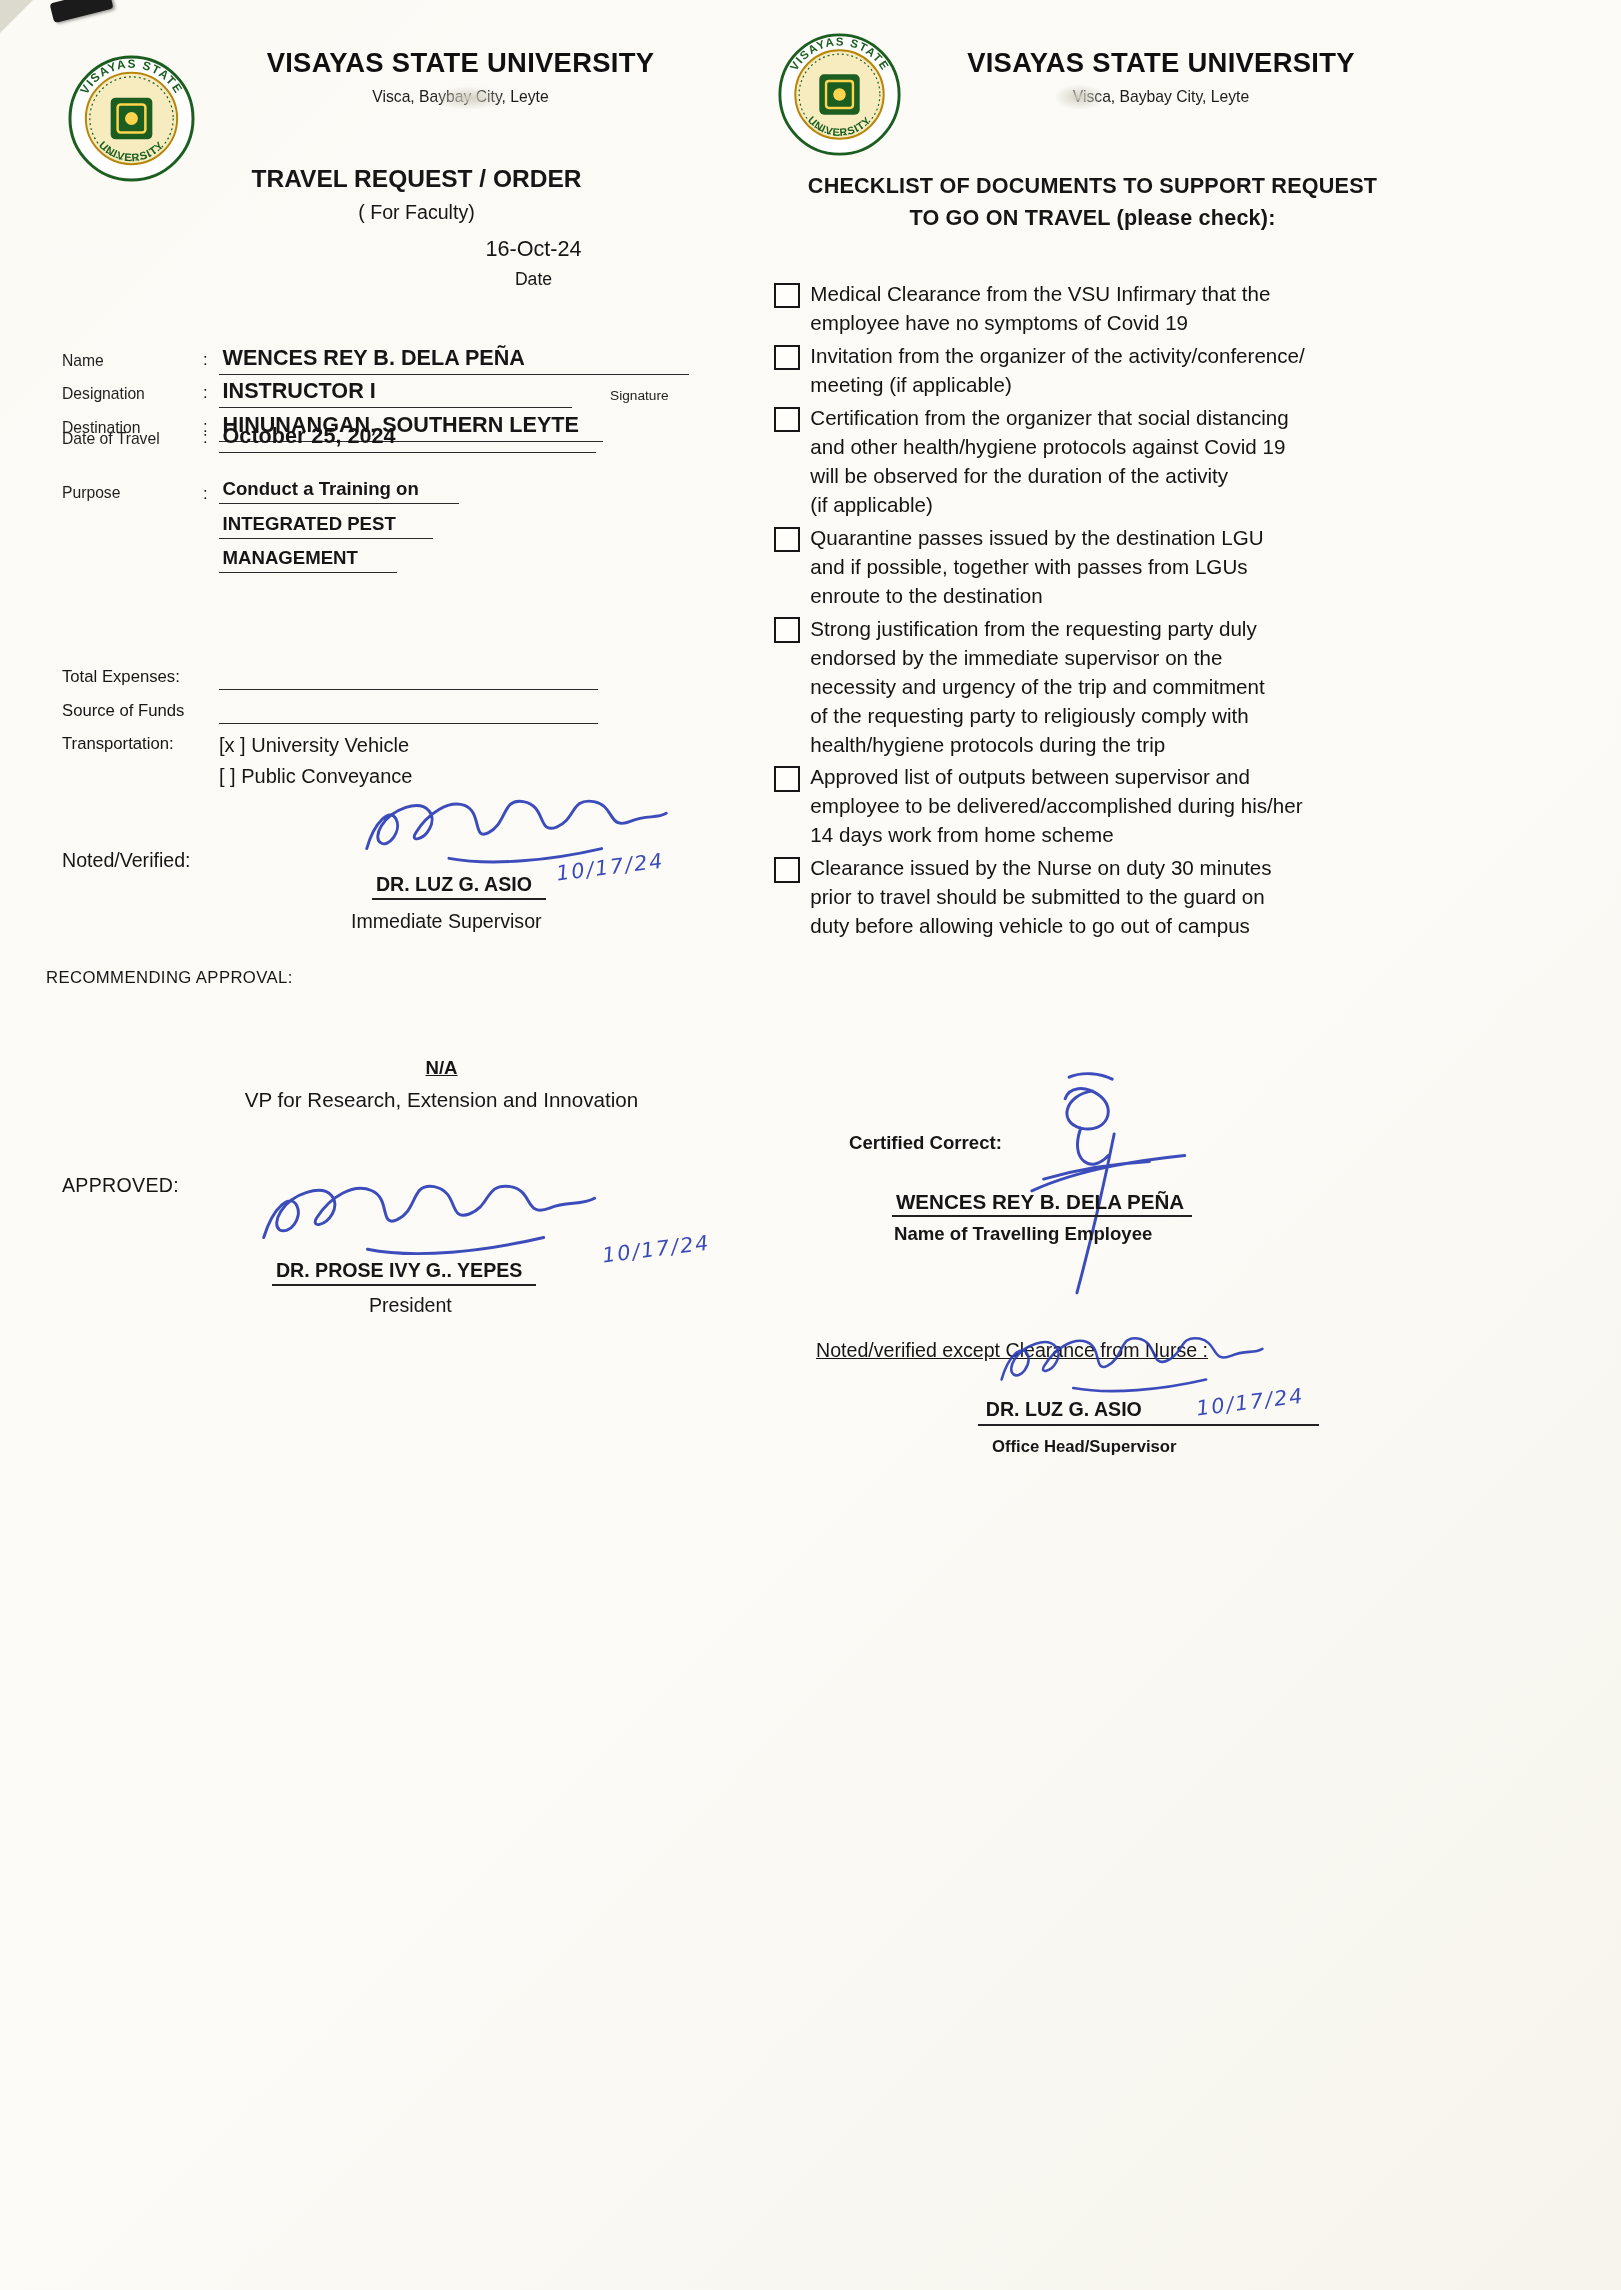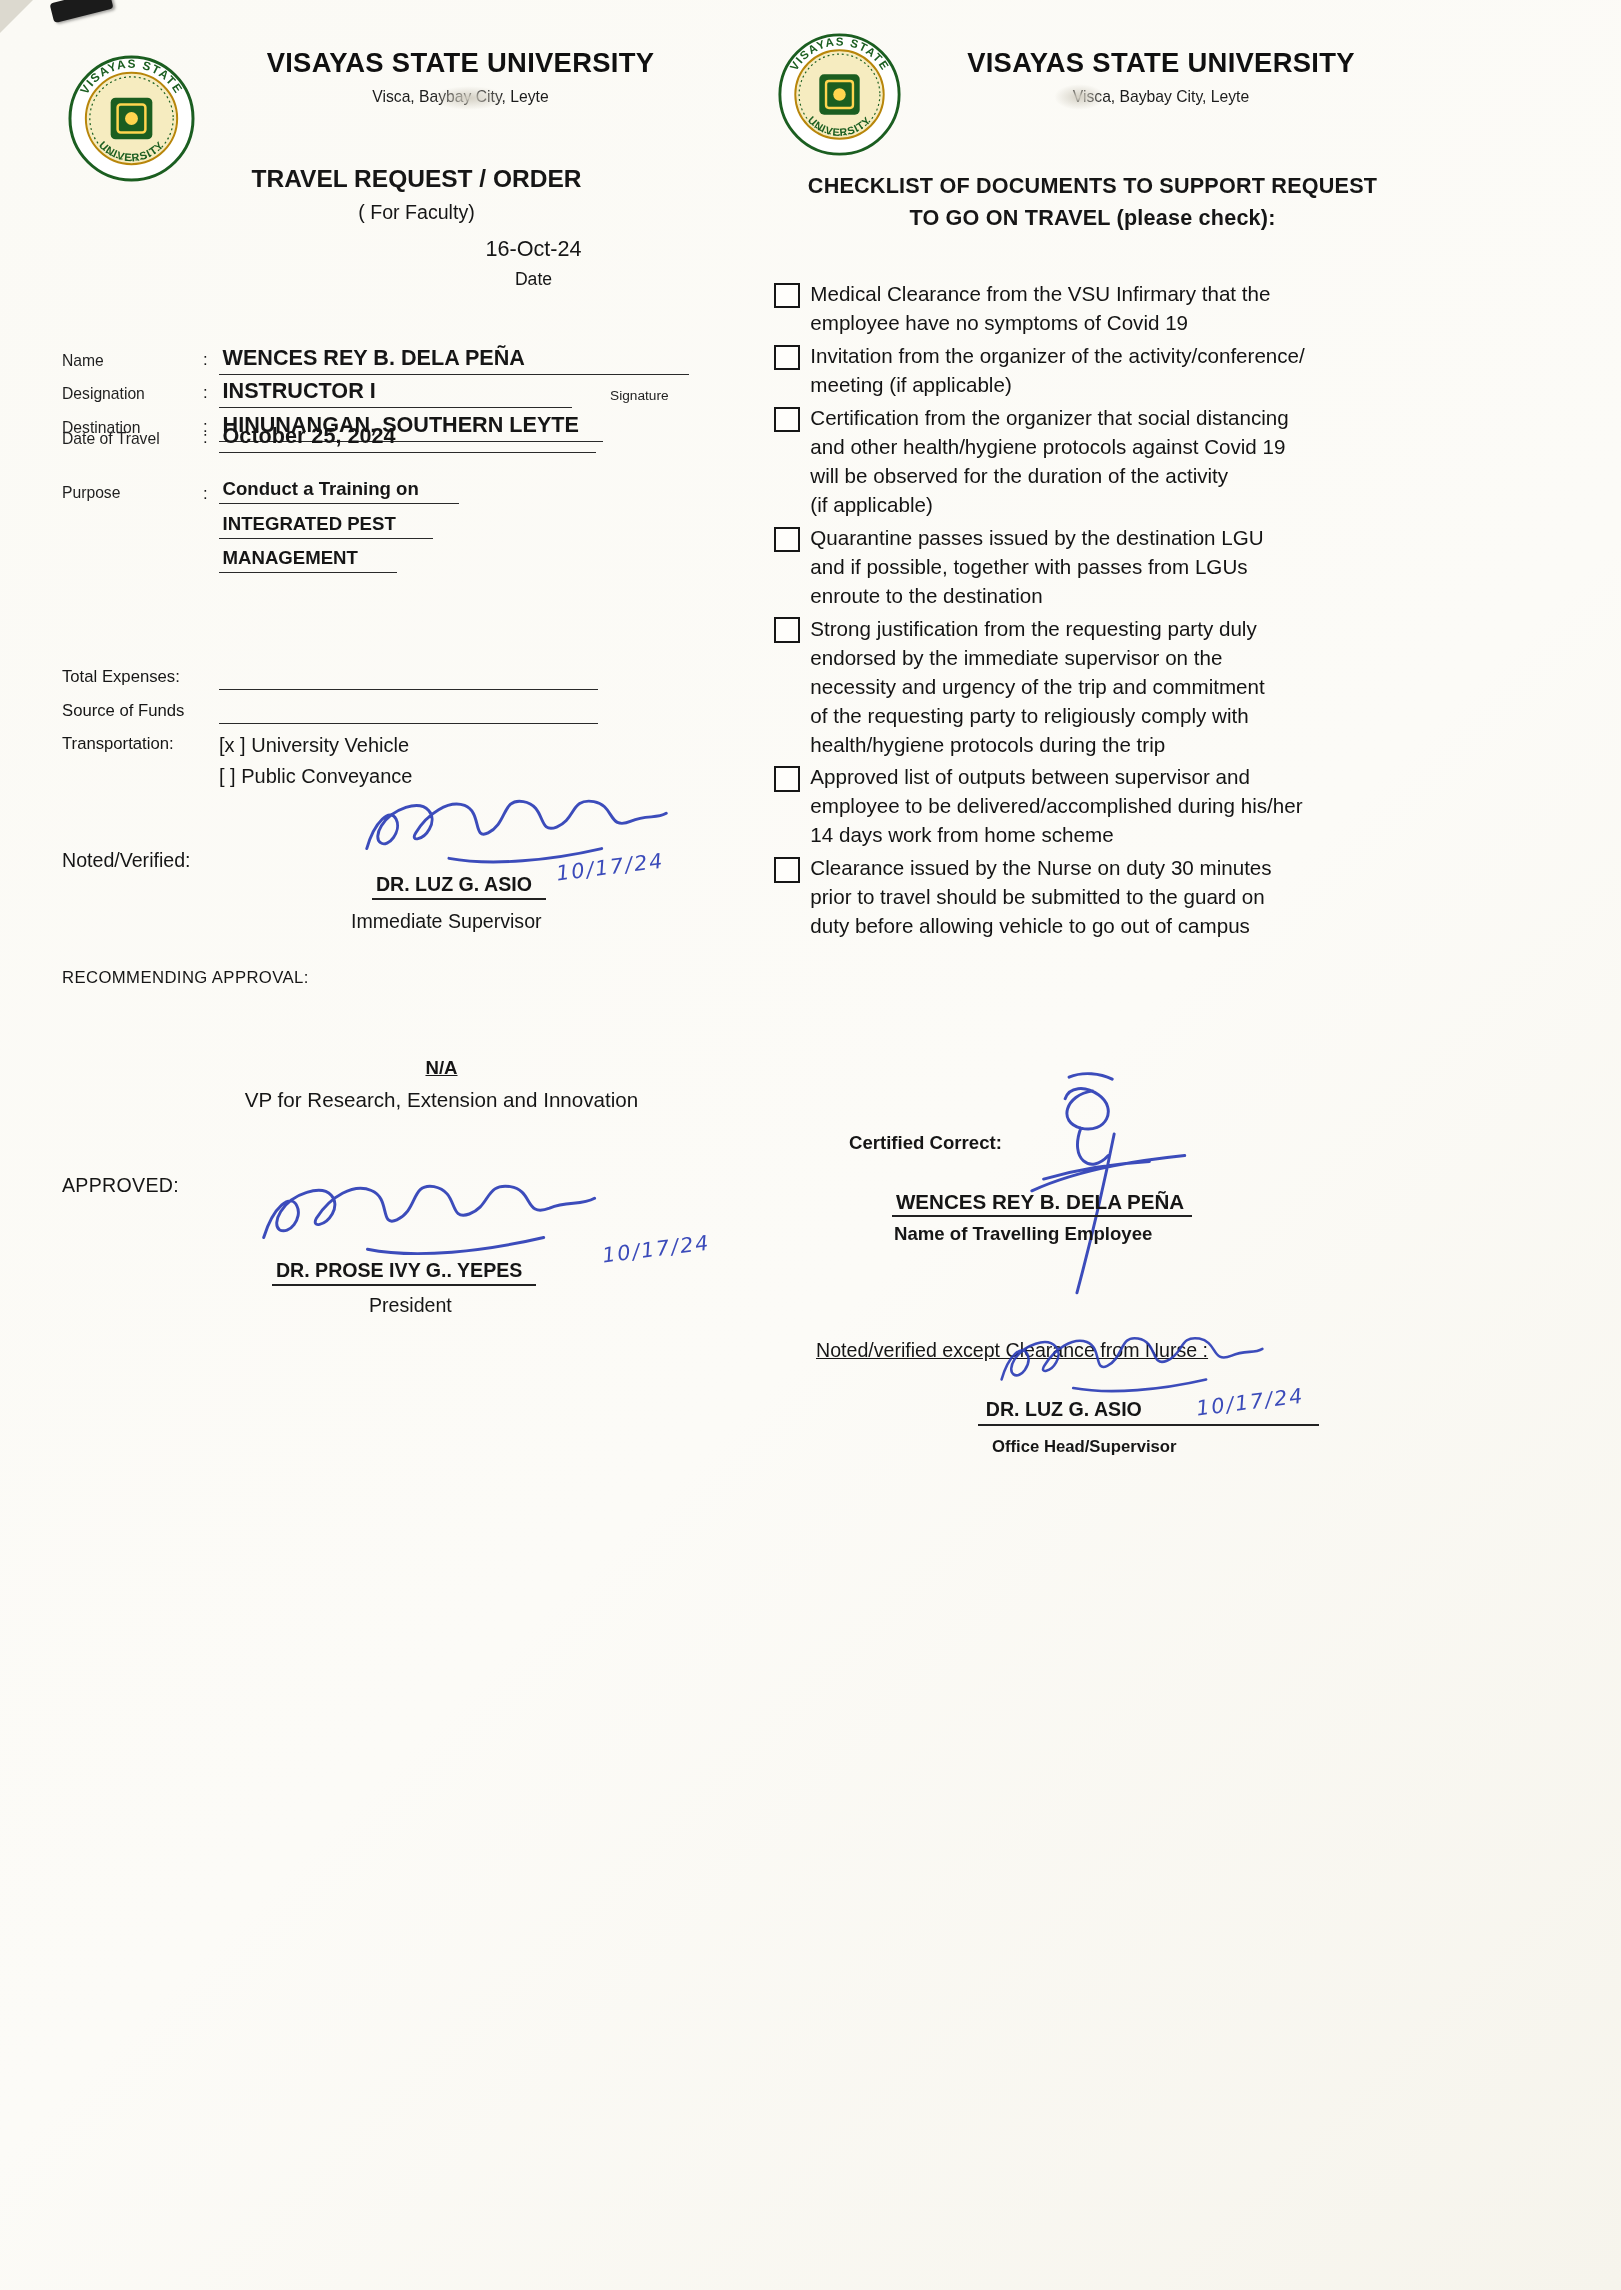--- a/index.html
+++ b/index.html
@@ -181,21 +181,21 @@
       <path d="M12 78 C 20 50 36 36 42 48 C 48 60 34 78 26 72 C 18 66 28 44 52 36 C 74 29 84 44 76 58 C 70 69 56 72 62 62 C 74 42 96 28 112 34 C 130 41 120 70 136 62 C 156 52 150 26 172 30 C 196 34 186 64 206 56 C 226 48 220 26 244 30 C 266 34 258 60 282 50 C 298 43 308 48 318 42 M96 88 C 140 96 200 90 252 78"></path>
     </svg>
   </div>
   <div class="hdate" style="left:556px; top:855px;">10/17/24</div>
 
   <div class="abs" style="left:372px; top:873px;">
     <span class="sig-name">DR. LUZ G. ASIO</span>
   </div>
   <div class="abs sig-title" style="left:351px; top:910px;">Immediate Supervisor</div>
 
-  <div class="abs caps-lbl" style="left:62px; top:968px;text-align:center;">RECOMMENDING APPROVAL:</div>
+  <div class="abs caps-lbl" style="left:46px; top:968px;text-align:center;">RECOMMENDING APPROVAL:</div>
 
   <div class="abs center" style="left:211px; top:1057px; width:461px;">
     <div><span class="na-line">N/A</span></div>
     <div class="vp-line">VP for Research, Extension and Innovation</div>
   </div>
 
   <div class="abs approved-lbl" style="left:62px; top:1174px;">APPROVED:</div>
 
   <div class="abs ink" style="left:250px; top:1155px;">
     <svg width="372" height="118" viewBox="0 0 380 120">

